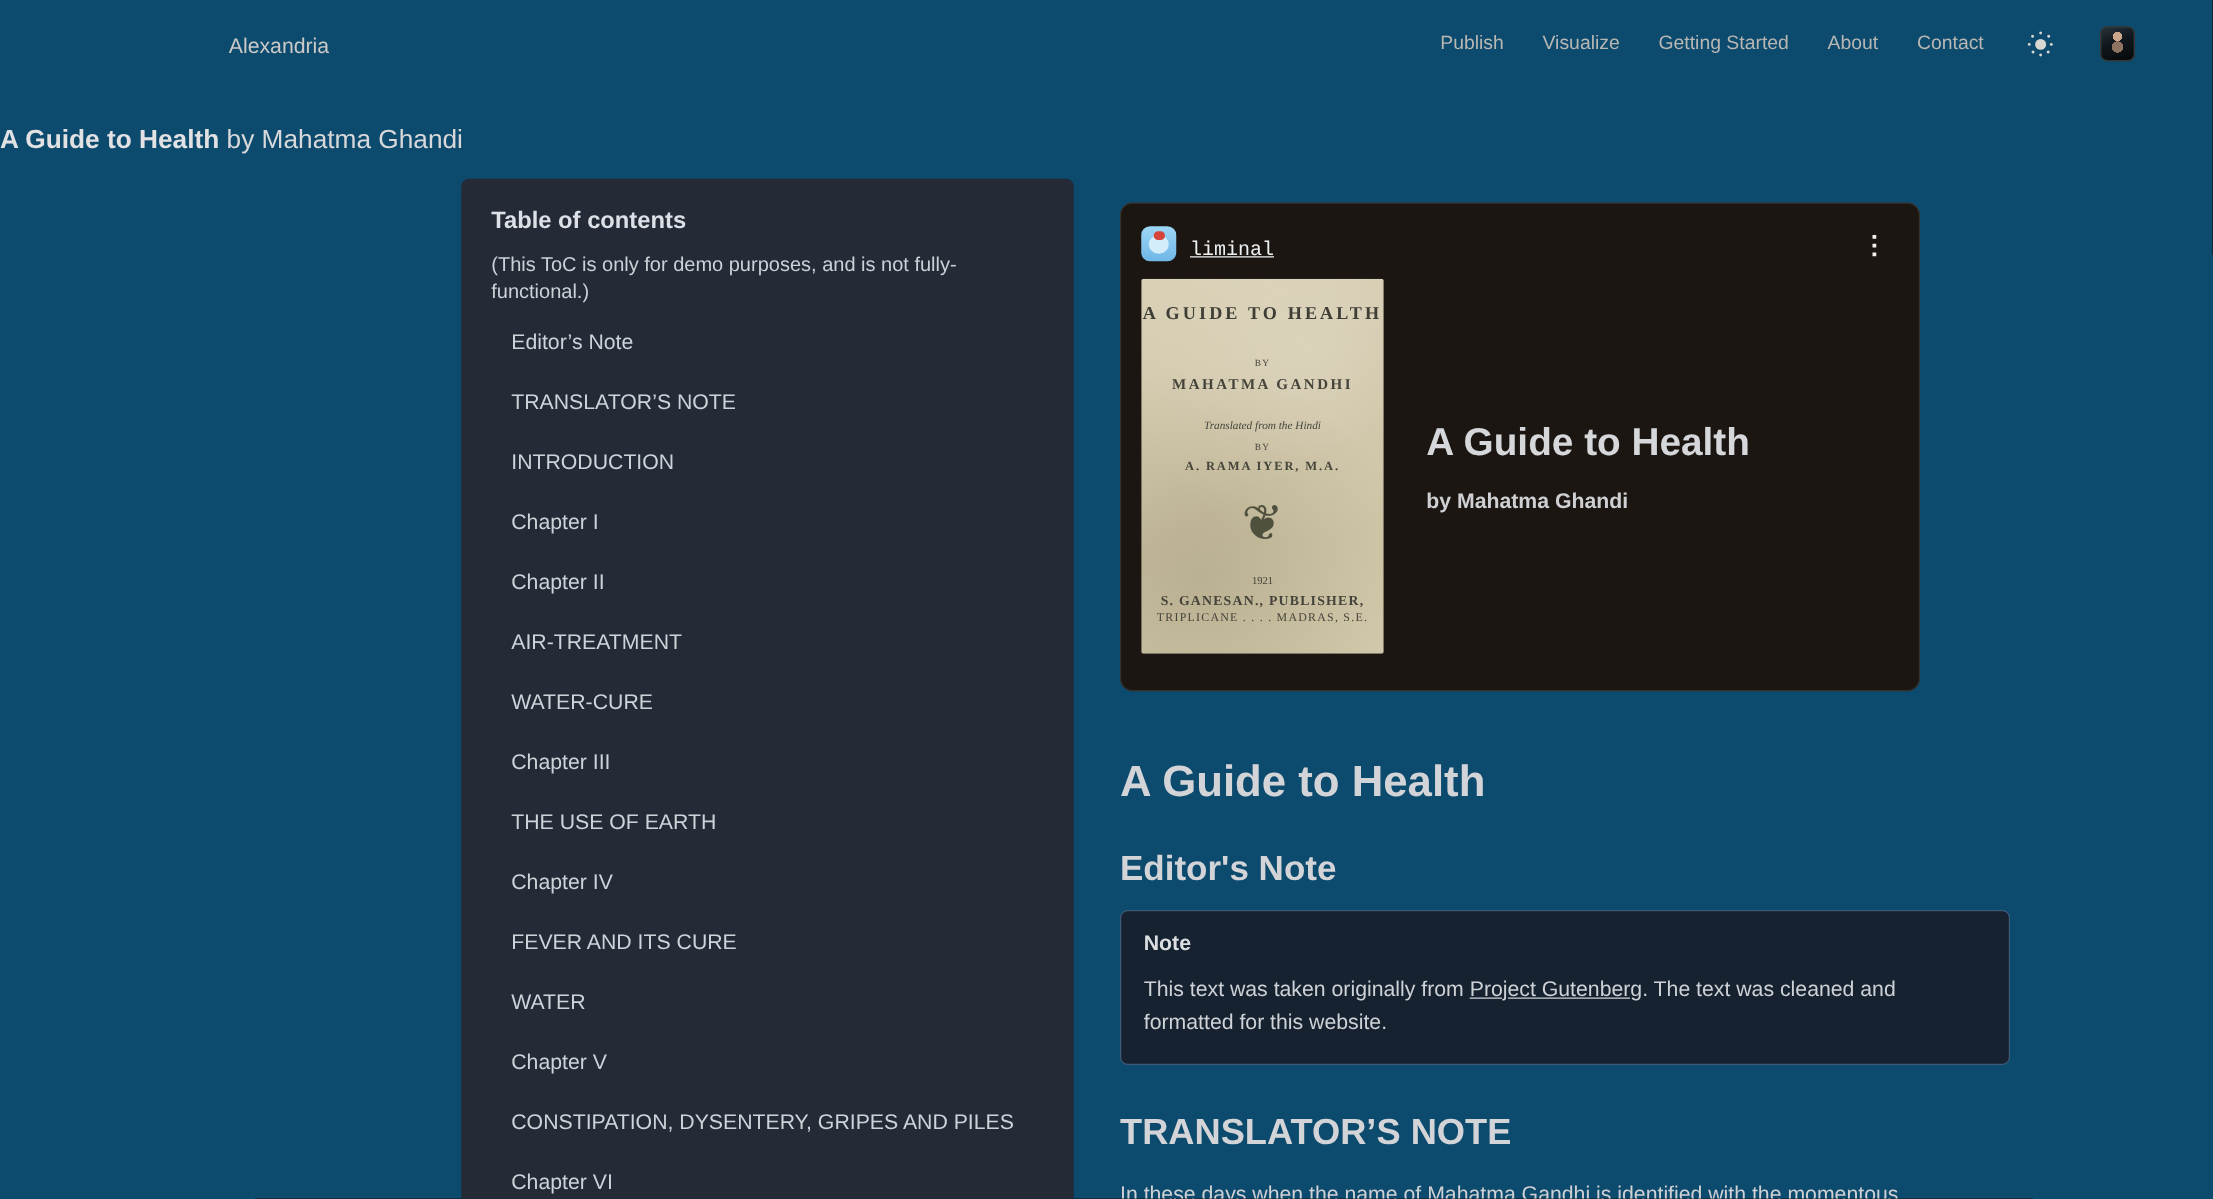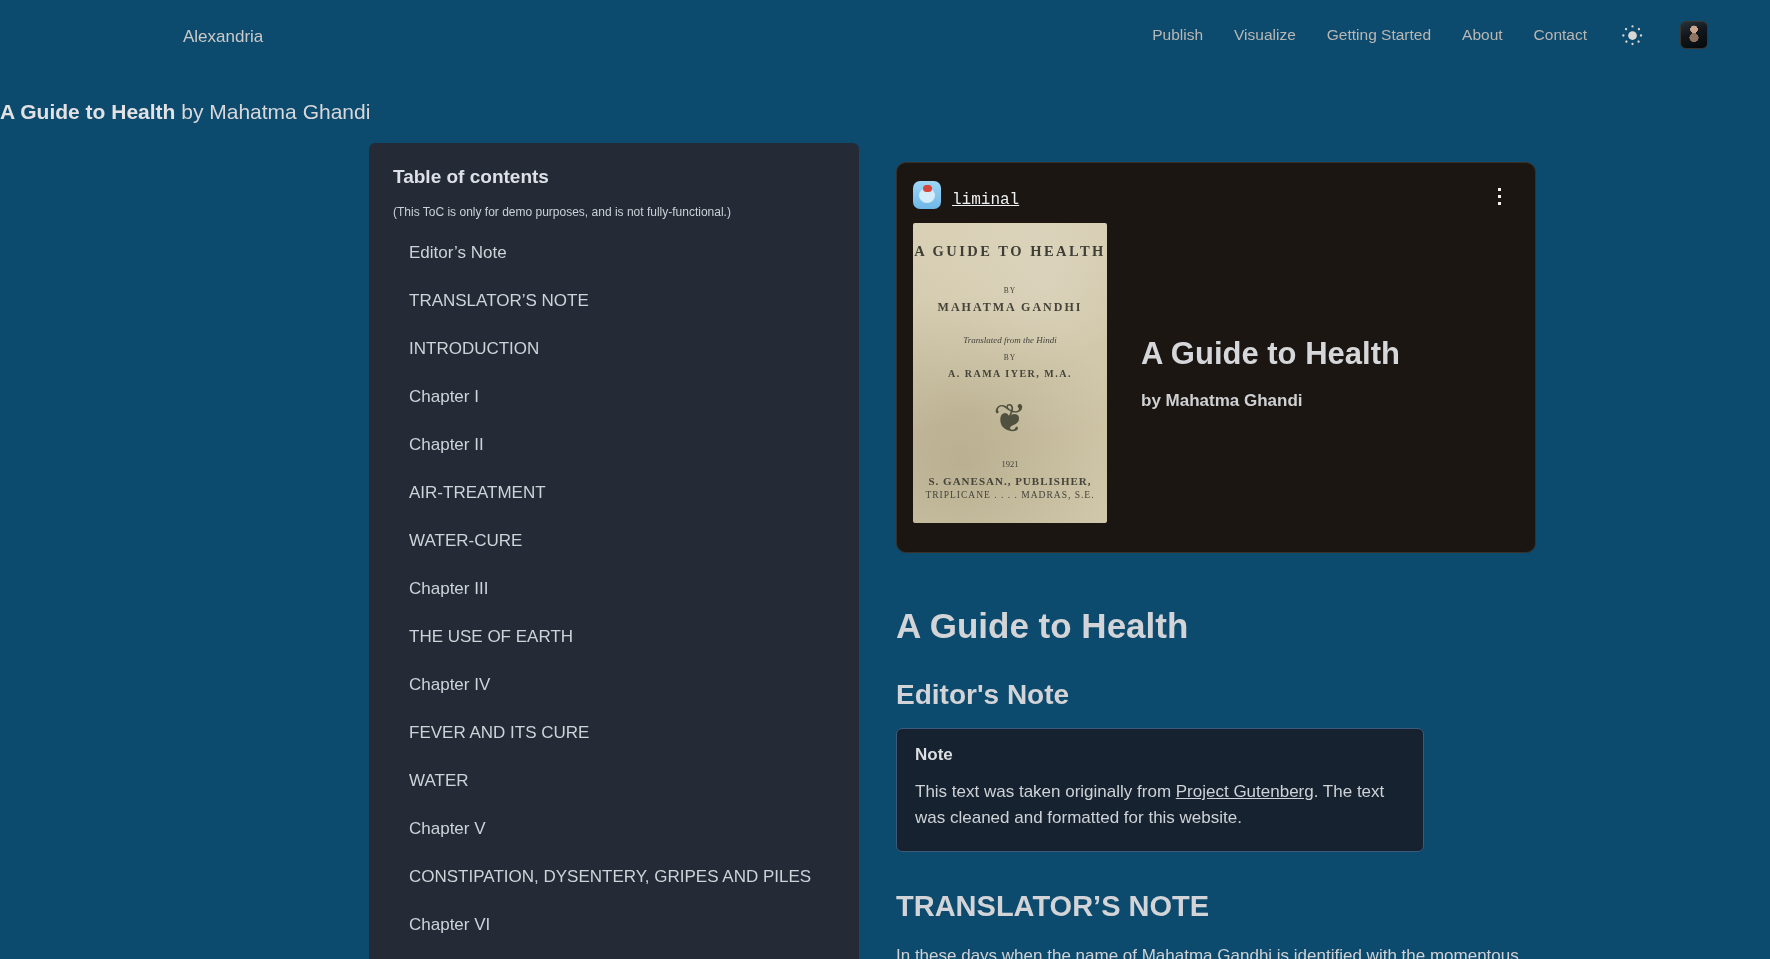--- a/index.html
+++ b/index.html
@@ -24,21 +24,21 @@
   
   .page-heading{position:absolute;top:100px;left:0;width:100%;font-size:21px;color:#d8d8da;}
   .page-heading b{color:#e2e2e4;}
   
   .toc{
     position:absolute;left:369px;top:143px;width:490px;height:908px;
     background:#242a36;border-radius:6px 6px 0 0;box-sizing:border-box;
     padding:22px 24px 0 24px;
   }
   .toc-title{font-size:19px;font-weight:bold;color:#dde1e7;line-height:23px;}
-  .toc-disclaimer{margin-top:14px;font-size:12px;color:#ccd1d7;line-height:21px;}
+  .toc-disclaimer{margin-top:14px;font-size:16px;color:#ccd1d7;line-height:21px;}
   .toc-list{margin-top:6px;list-style:none;padding:0;}
   .toc-item{
     height:48px;display:flex;align-items:center;padding-left:16px;
     font-size:17px;color:#ced3d9;cursor:pointer;
   }
   
   .card{
     position:absolute;left:896px;top:162px;width:640px;height:391px;box-sizing:border-box;
     background:#1b1611;border:1px solid #37312a;border-radius:10px;padding:16px;
   }
@@ -83,21 +83,21 @@
   .cover .c-addr{margin-top:3px;font-size:9.5px;letter-spacing:1px;}
   .card-titleblock{margin-left:34px;padding-top:112px;}
   .card-title{font-size:31px;font-weight:bold;color:#d6d7da;line-height:38px;}
   .card-byline{margin-top:18px;font-size:17px;font-weight:bold;color:#cfd0d3;}
   
   .article{position:absolute;left:896px;top:608px;width:640px;}
   .article h1{margin:0;font-size:35px;line-height:36px;font-weight:bold;color:#d3d4d7;}
   .article h2{margin:36px 0 0 0;font-size:28px;line-height:30px;font-weight:bold;color:#d3d4d7;}
   .article h2.caps{margin-top:38px;font-size:29px;line-height:32px;}
   .note{
-    margin-top:18px;box-sizing:border-box;width:528px;
+    margin-top:18px;box-sizing:border-box;width:712px;
     background:#162230;border:1px solid #3d5a78;border-radius:6px;
     padding:16px 18px 20px 18px;
   }
   .note-label{font-weight:bold;font-size:17px;color:#dcdfe2;}
   .note-text{margin-top:14px;font-size:17px;line-height:26px;color:#ced2d6;}
   .note-text a{color:#ced2d6;text-decoration:underline;cursor:pointer;}
   .article p{margin:22px 0 0 0;font-size:17px;line-height:24px;color:#cfd1d4;}
 </style>
 </head>
 <body>

